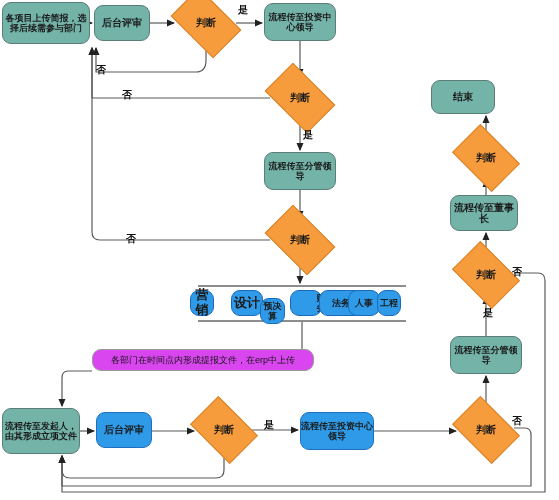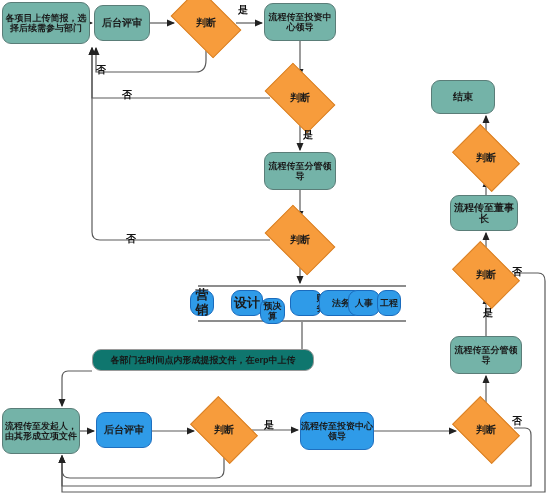--- a/index.html
+++ b/index.html
@@ -42,22 +42,22 @@
   .rect.blue {
     border: 1px solid #1f6fbf;
     background: #2f9be8;
   }
   .rect.dept {
     border: 1px solid #1a6bbd;
     background: #2f9be8;
   }
   .rect.note {
     border: 1px solid #9a9a9a;
-    background: #0f766e;
-    font-weight: bold;
+    background: #d946ef;
+    font-weight: normal;
     color: #171717;
   }
   .diamond {
     background: transparent;
     border: none;
   }
   .diamond .dshape {
     position: absolute;
     left: 0; top: 0;
     width: 100%;

